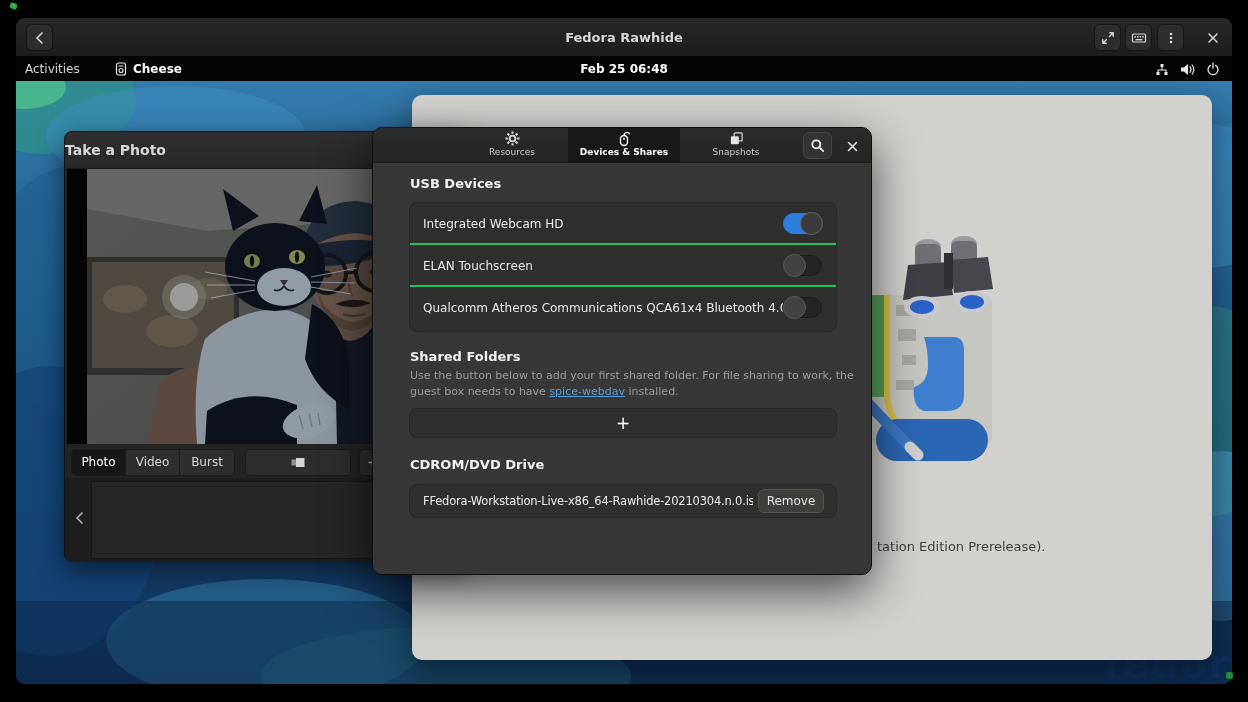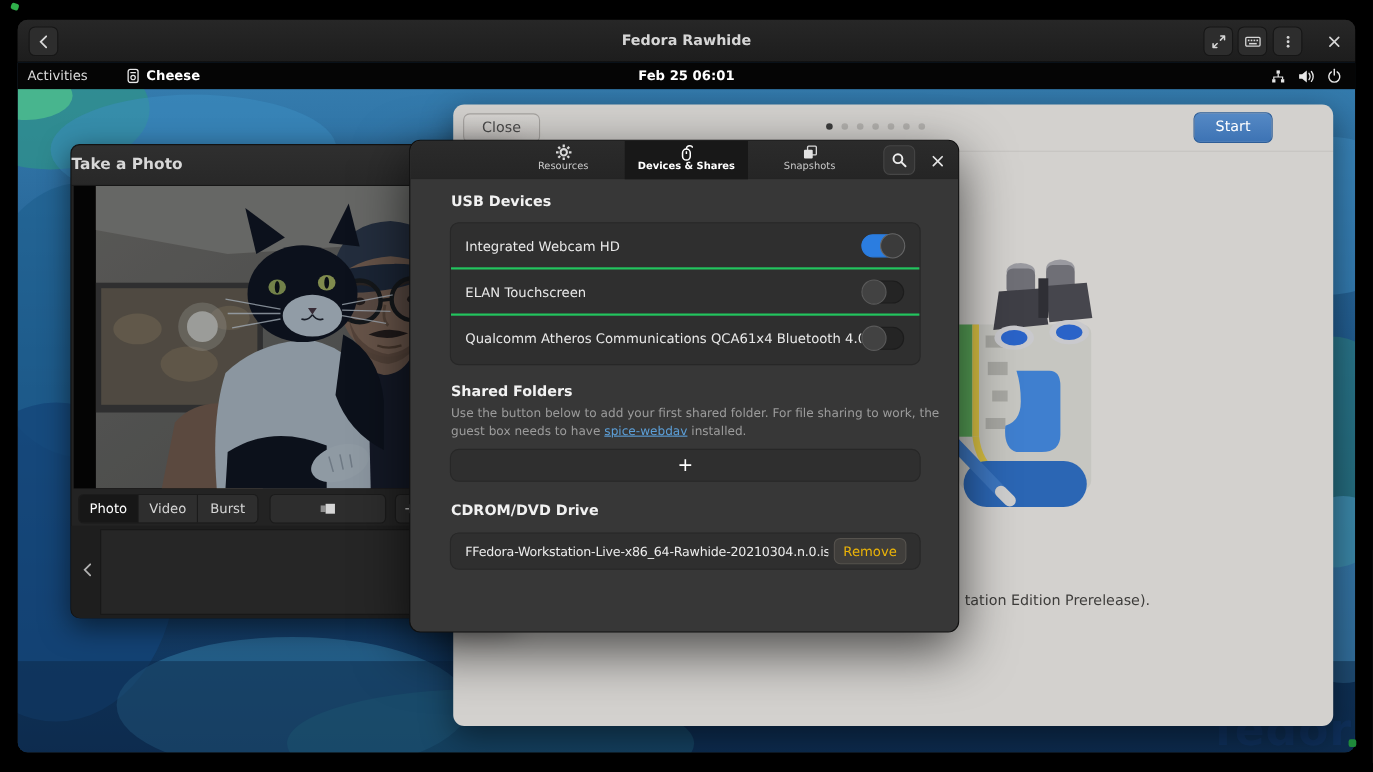--- a/index.html
+++ b/index.html
@@ -129,21 +129,21 @@
   .add-btn { position:absolute; left:36px; top:280px; width:428px; height:30px;
              background:#2f2f2f; border:1px solid #272727; border-radius:8px;
              color:#fff; font-size:17px; text-align:center; line-height:28px; cursor:pointer; }
   .cd-card { position:absolute; left:36px; top:356px; width:428px; height:34px;
              background:#2f2f2f; border:1px solid #272727; border-radius:8px; }
   .cd-iso { position:absolute; left:13px; top:0; height:32px; line-height:32px;
             font-size:11.5px; letter-spacing:-0.2px; color:#ececec; white-space:nowrap;
             max-width:330px; overflow:hidden; }
   .cd-remove { position:absolute; right:12px; top:4px; width:66px; height:24px;
                background:#403e3b; border:1px solid #56534e; border-radius:6px;
-               color:#eab308; font-size:12px; text-align:center; line-height:22px; cursor:pointer; }
+               color:#e5e5e5; font-size:12px; text-align:center; line-height:22px; cursor:pointer; }
 
   .artifact { position:absolute; border-radius:2px; z-index:9; }
   .a1 { left:10px; top:3px; width:7px; height:6px; background:#2faf4a; transform:rotate(20deg); }
   .a2 { left:1226px; top:672px; width:7px; height:7px; background:#1e8a3a; }
 </style>
 </head>
 <body>
 
 <div class="stage">
 
@@ -190,21 +190,21 @@
       <div class="panel">
         <div class="activities">Activities</div>
         <div class="appmenu">
           <svg width="12" height="14" viewBox="0 0 12 14">
             <rect x="1.5" y="1" width="9" height="12" rx="2" stroke="#e8e8e8" fill="none" stroke-width="1.2"></rect>
             <line x1="3.5" y1="4" x2="8.5" y2="4" stroke="#e8e8e8" stroke-width="1.2"></line>
             <circle cx="6" cy="8.5" r="2" stroke="#e8e8e8" fill="none" stroke-width="1.1"></circle>
             </svg>
           <span>Cheese</span>
         </div>
-        <div class="clock">Feb 25 06:01</div>
+        <div class="clock">Feb 25 06:48</div>
         <div class="tray">
           <svg width="14" height="13" viewBox="0 0 14 13">
             <rect x="5.5" y="1" width="3" height="3" fill="#e6e6e6"></rect>
             <rect x="1.5" y="9" width="3" height="3" fill="#e6e6e6"></rect>
             <rect x="9.5" y="9" width="3" height="3" fill="#e6e6e6"></rect>
             <path d="M7 4 V7 M7 7 H3 V9 M7 7 H11 V9" stroke="#e6e6e6" fill="none" stroke-width="1.1"></path>
             </svg>
           <svg width="15" height="13" viewBox="0 0 15 13">
             <path d="M1 4.5 h2.8 L8 1 v11 L3.8 8.5 H1 Z" fill="#e6e6e6"></path>
             <path d="M10 3.6 q2 2.9 0 5.8 M12.2 2 q3.2 4.5 0 9" stroke="#e6e6e6" fill="none" stroke-width="1.2" stroke-linecap="round"></path>
@@ -235,33 +235,20 @@
           <ellipse cx="430" cy="595" rx="185" ry="50" fill="#2a7f96" opacity="0.5"></ellipse>
           <ellipse cx="1195" cy="330" rx="72" ry="105" fill="#2f8a80" opacity="0.5"></ellipse>
           <ellipse cx="1205" cy="455" rx="62" ry="85" fill="#4f9fd0" opacity="0.5"></ellipse>
           <ellipse cx="1190" cy="115" rx="85" ry="72" fill="#3f8fc5" opacity="0.5"></ellipse>
           <rect x="0" y="520" width="1216" height="83" fill="#0b2748" opacity="0.5"></rect>
         </svg>
       </div>
       <div class="watermark">fedora</div>
 
       <div class="installer">
-        <div class="inst-header">
-          <div class="inst-close">Close</div>
-          <div class="inst-dots">
-              <span class="dot active"></span>
-              <span class="dot"></span>
-              <span class="dot"></span>
-              <span class="dot"></span>
-              <span class="dot"></span>
-              <span class="dot"></span>
-              <span class="dot"></span>
-            </div>
-          <div class="inst-start">Start</div>
-        </div>
         <div class="inst-illus">
           <svg width="150" height="245" viewBox="0 0 150 245">
             <rect x="22" y="70" width="120" height="150" rx="8" fill="#c6c6c1"></rect>
             <rect x="22" y="70" width="12" height="102" fill="#57a257"></rect>
             <rect x="34" y="70" width="6" height="102" fill="#d9c043"></rect>
             <path d="M37 172 Q40 196 56 206" stroke="#d9c043" stroke-width="6" fill="none"></path>
             <rect x="46" y="80" width="16" height="11" fill="#a7a7a2"></rect>
             <rect x="48" y="104" width="18" height="12" fill="#a7a7a2"></rect>
             <rect x="52" y="130" width="14" height="10" fill="#a7a7a2"></rect>
             <rect x="46" y="155" width="18" height="10" fill="#a7a7a2"></rect>

